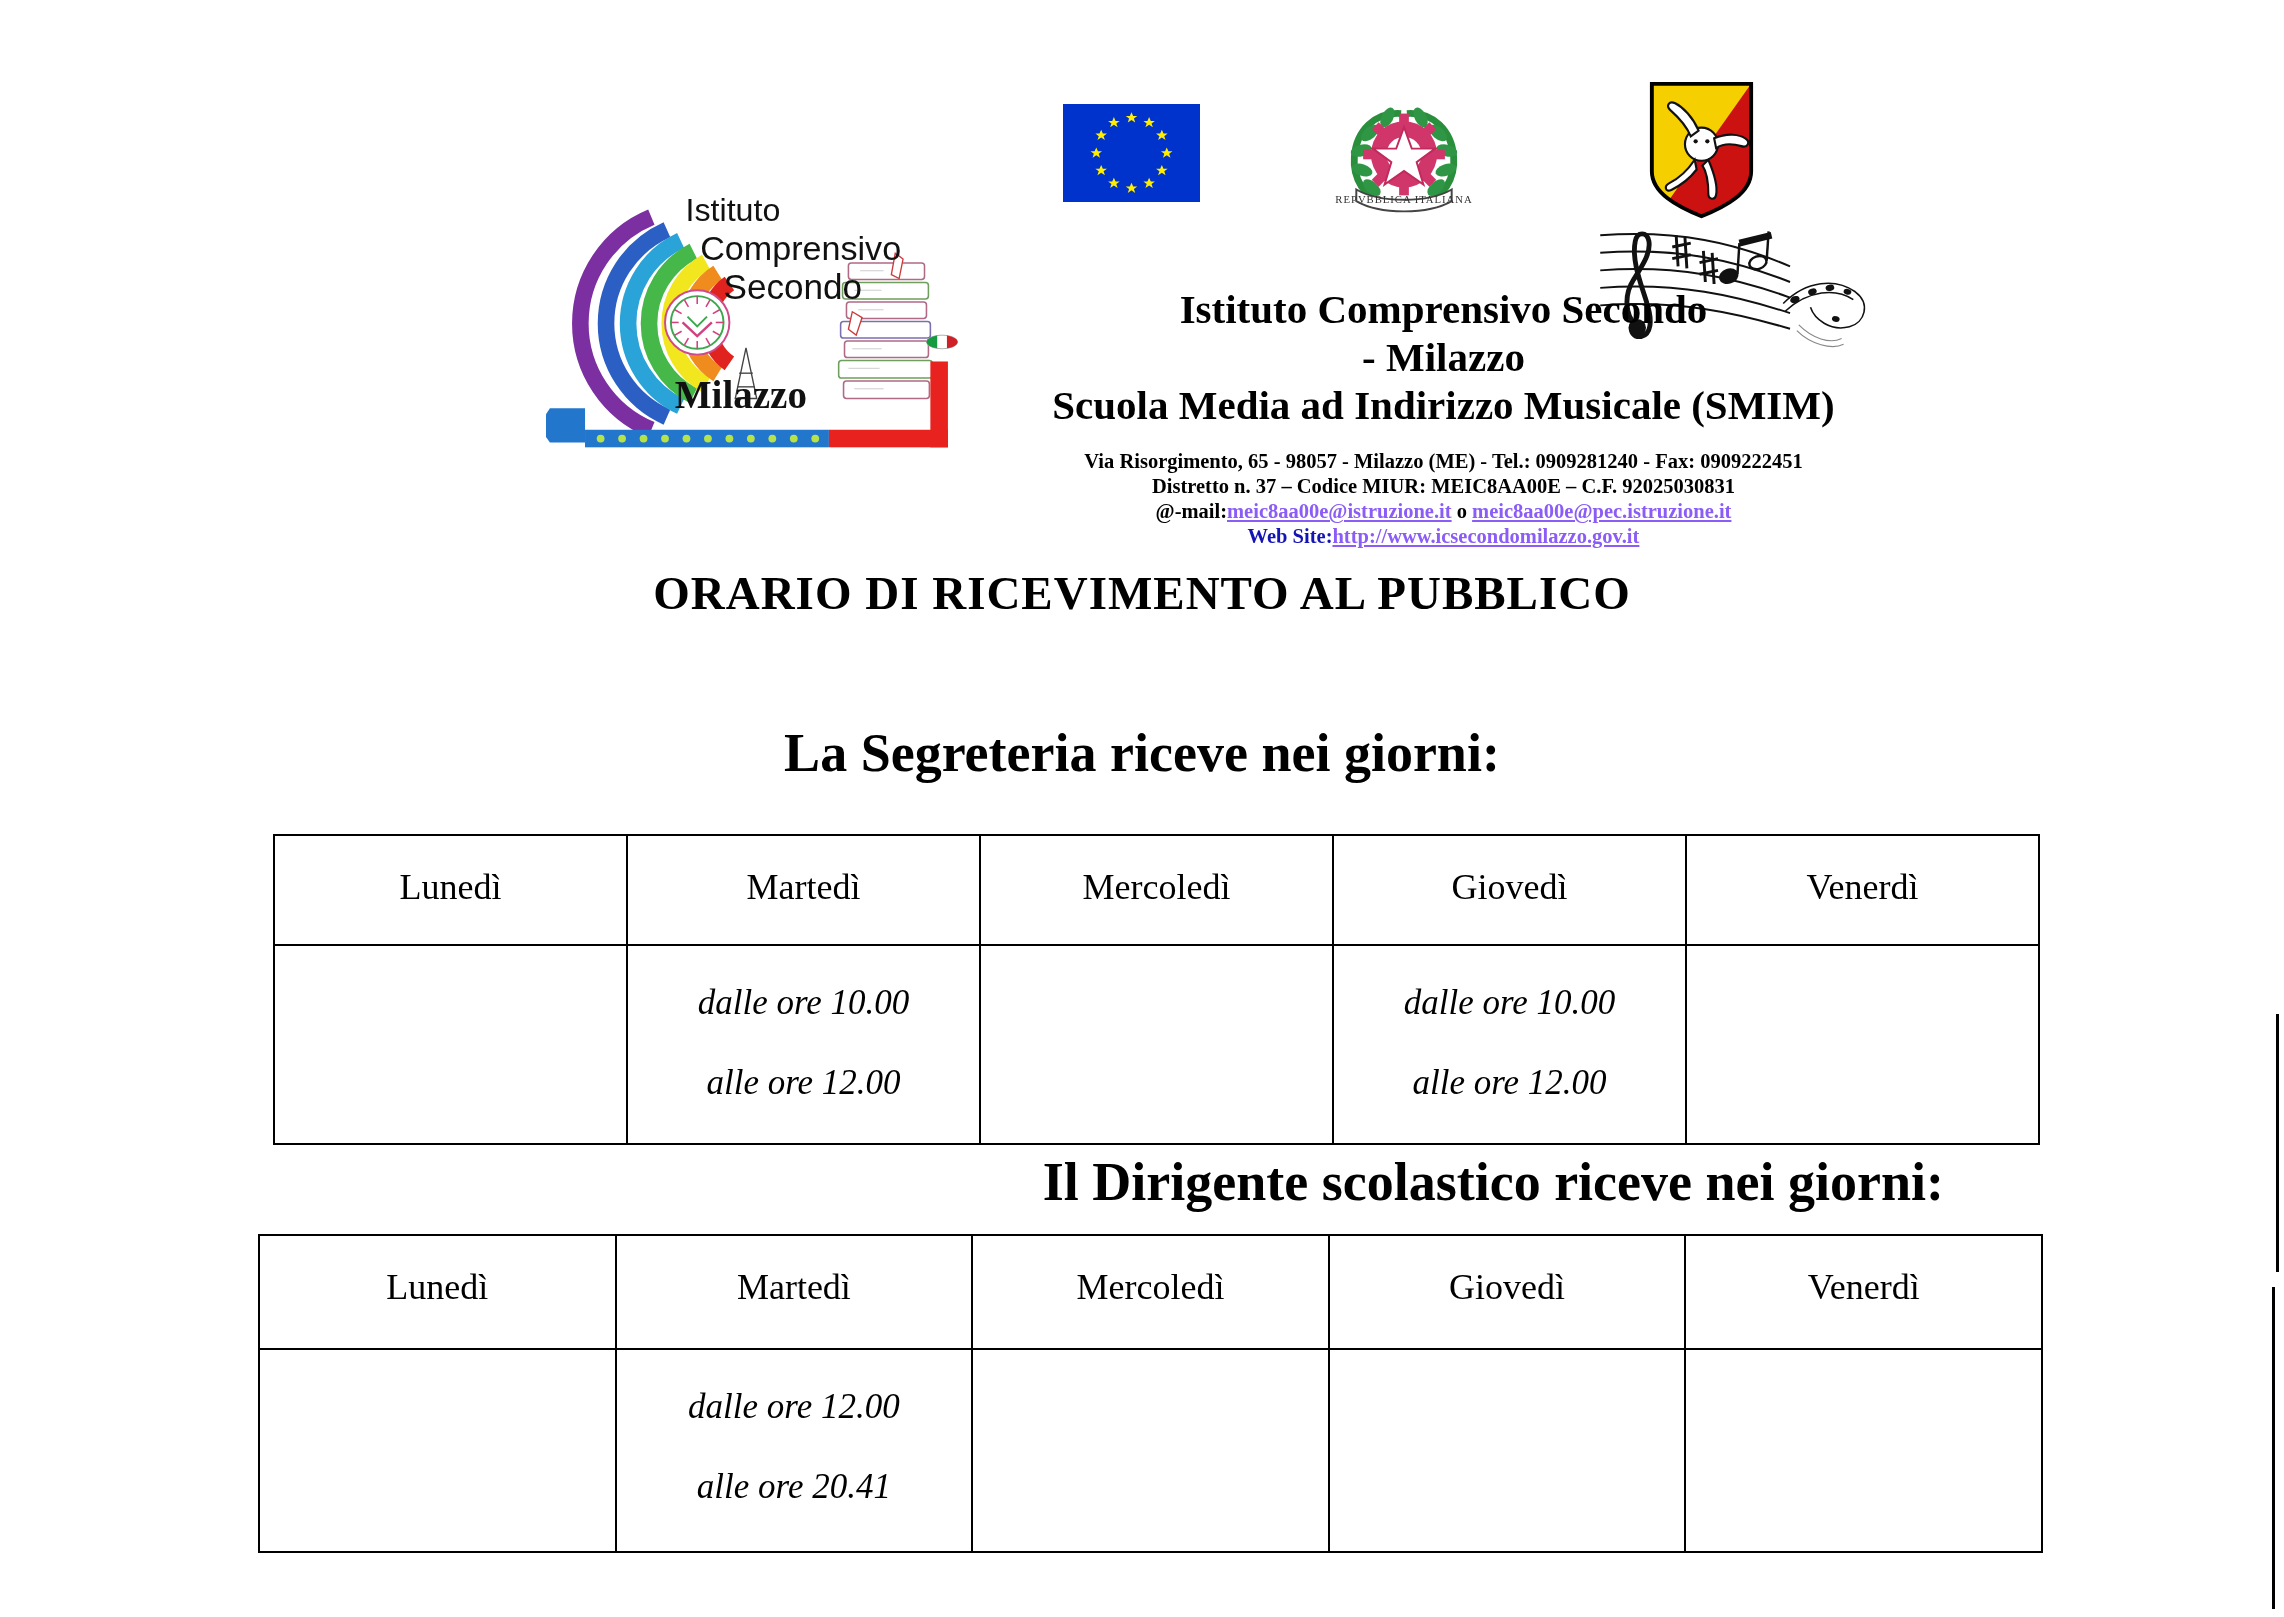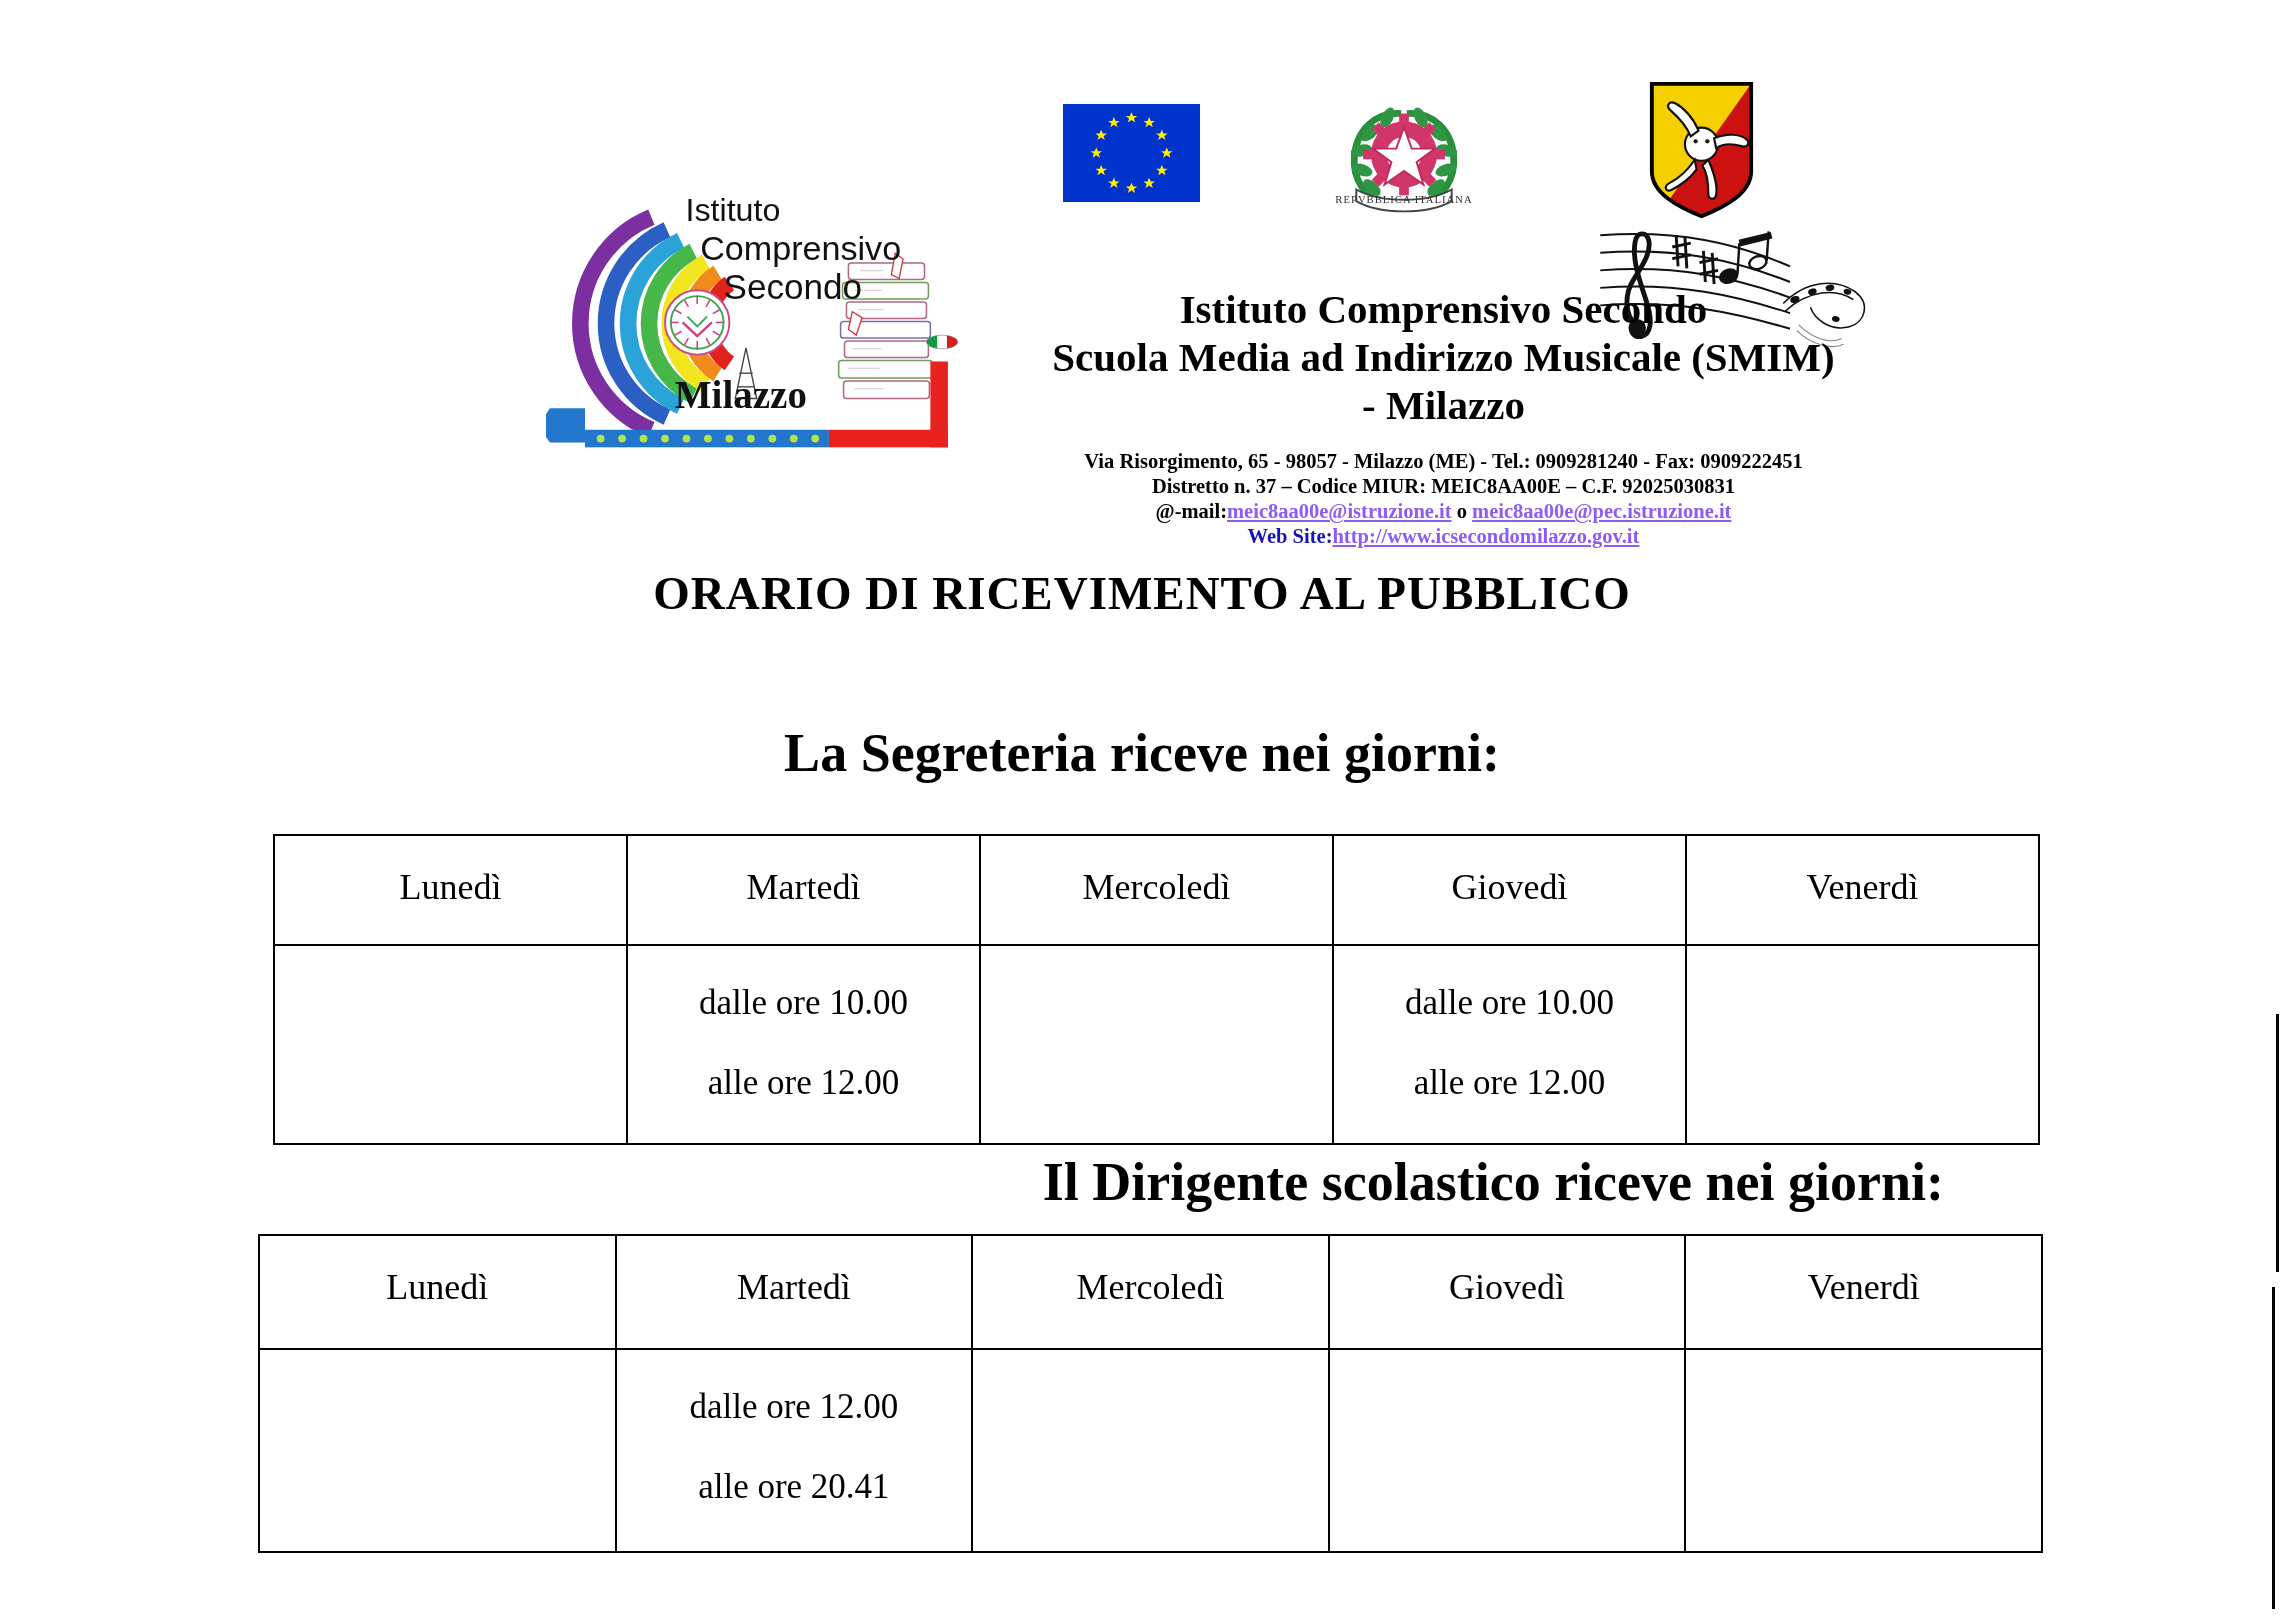--- a/index.html
+++ b/index.html
@@ -166,20 +166,21 @@
   .hdr-cell .cell-inner {
     padding-top: 21.5px;
   }
   .body-cell {
     height: 181px;
     font-size: 35px;
   }
   #table-dirigente .body-cell { height: 185px; }
   .body-cell .cell-inner {
     padding-top: 29px;
+    font-style: italic;
   }
   .time-line-2 {
     margin-top: 40px;
   }
 
   
   .edge-line {
     position: absolute;
     width: 2.9px;
     background: #000000;
@@ -453,22 +454,22 @@
       </g>
       <g stroke="#888888" stroke-width="1.2" fill="none">
         <path d="M214 118 C228 132 246 138 258 132"></path>
         <path d="M212 124 C226 138 248 144 260 138"></path>
       </g>
     </svg>
   </div>
 
   <div class="header-text">
     <div class="hdr-line">Istituto Comprensivo Secondo</div>
+    <div class="hdr-line">- Milazzo</div>
     <div class="hdr-line">Scuola Media ad Indirizzo Musicale (SMIM)</div>
-    <div class="hdr-line">- Milazzo</div>
 
     <div class="contact-line t1">Via Risorgimento, 65 - 98057 -  Milazzo (ME) - Tel.: 0909281240  - Fax: 0909222451</div>
     <div class="contact-line">Distretto n. 37 – Codice MIUR: MEIC8AA00E – C.F. 92025030831</div>
     <div class="contact-line">
       <span>@-mail:</span><a class="lnk" href="#">meic8aa00e@istruzione.it</a>
       <span>o</span>
       <a class="lnk" href="#">meic8aa00e@pec.istruzione.it</a>
     </div>
     <div class="contact-line">
       <span class="lnk-plain">Web Site:</span><a class="lnk" href="#">http://www.icsecondomilazzo.gov.it</a>

